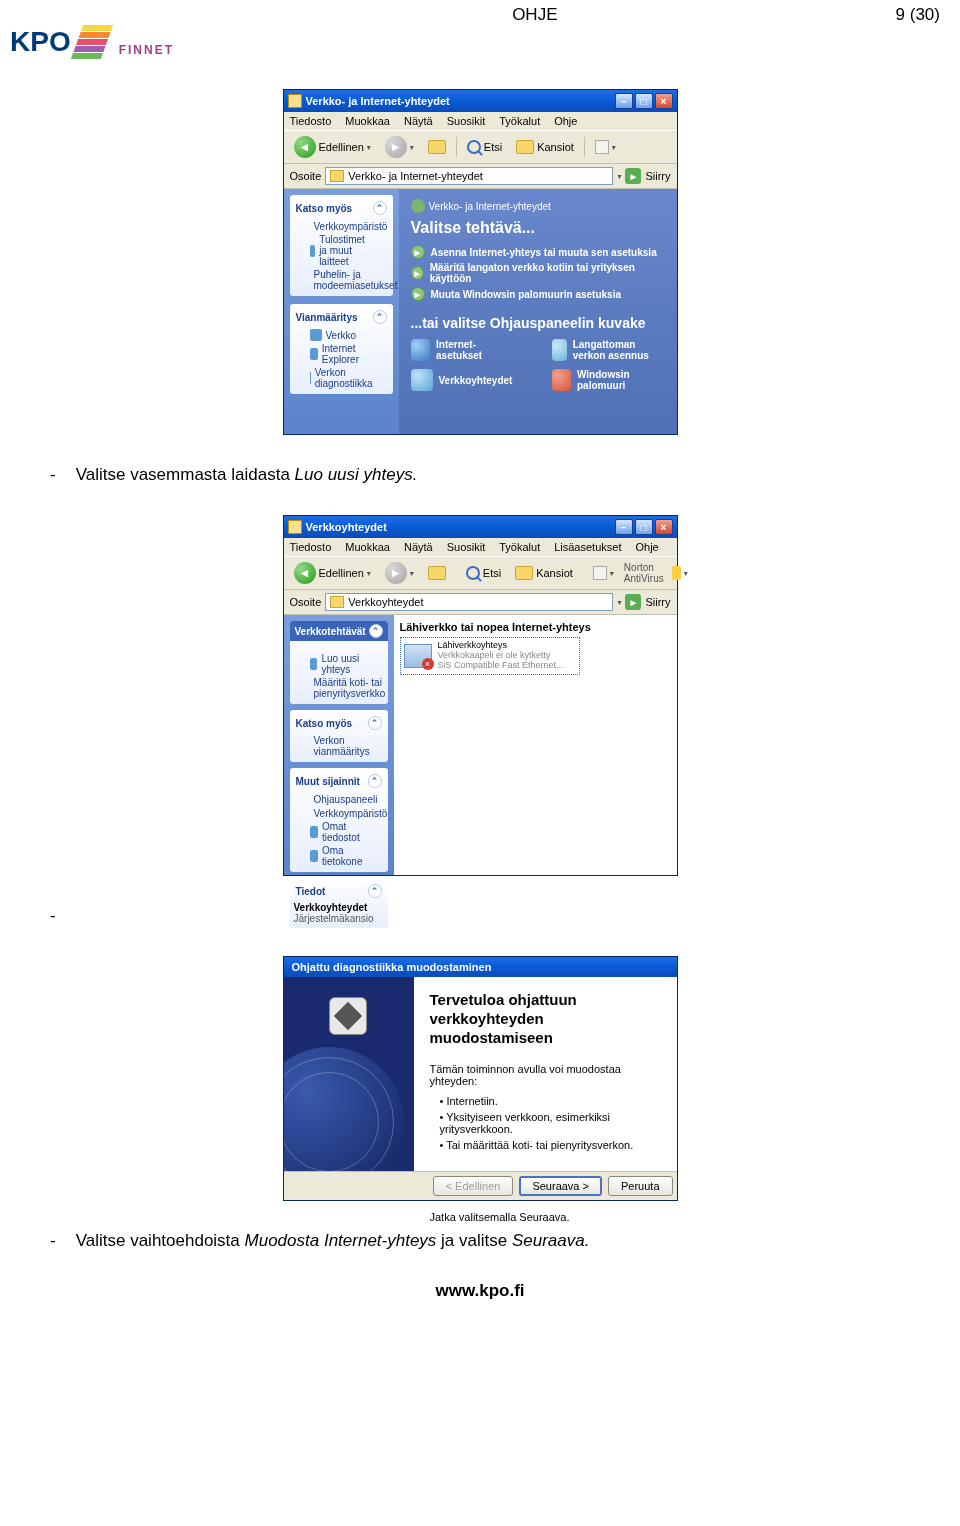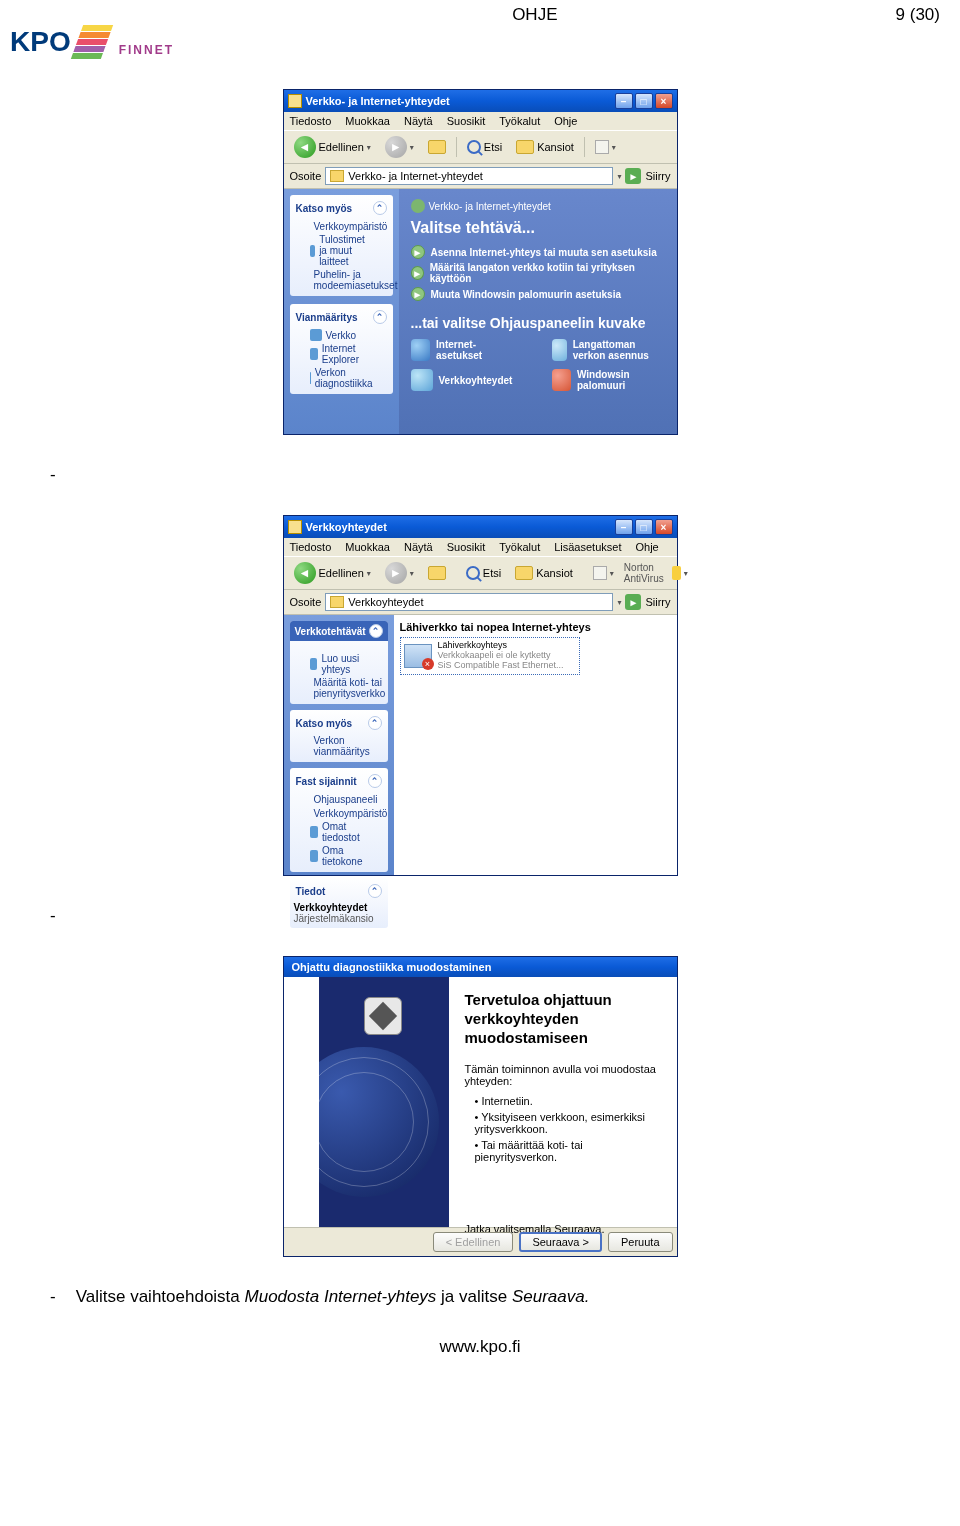--- a/index.html
+++ b/index.html
@@ -14,21 +14,21 @@
   .s2 { background: #f58a33; }
   .s3 { background: #e94f6b; }
   .s4 { background: #a05fab; }
   .s5 { background: #6bb956; }
   .finnet { color: #a13b8a; font-weight: bold; font-size: 12px; letter-spacing: 2px; align-self: flex-end; margin-bottom: 2px;}
   .doc-title { font-size: 17px; text-align: center; flex:1; padding-top:0;}
   .page-num { font-size: 17px; padding-top:0;}
   .body-text { font-size: 17px; margin: 30px 0 30px 30px; display:flex; gap:20px;}
   .dash { flex:0 0 auto;}
   .italic { font-style: italic; }
-  .footer { text-align: center; font-size: 17px; margin-top: 30px;}
+  .footer { text-align: center; font-size: 17px; margin-top: 30px; font-weight: bold;}
   .screenshot-wrap { display: flex; justify-content: center; margin: 30px 0; }
 
   
   .xp-window { border: 1px solid #0a246a; background: #fff; font-family: Tahoma, sans-serif; font-size: 11px; }
   .xp-titlebar { background: linear-gradient(#1f6ee6,#0a5ad6 50%,#094db8); color: #fff; height: 22px; display: flex; align-items: center; padding: 0 4px; font-weight: bold; gap:4px;}
   .xp-title-icon { width: 14px; height: 14px; background: #f8e08e; border: 1px solid #b78f00; }
   .xp-ctrl { margin-left: auto; display: flex; gap: 2px; }
   .xp-btn { width: 18px; height: 16px; background: linear-gradient(#d7e6fc,#6fa2ec); border: 1px solid #1a3f99; border-radius:2px; display:flex; align-items:center; justify-content:center; font-size:10px; font-weight:bold; color:#fff;}
   .xp-btn.close { background: linear-gradient(#f2a090,#d64828); }
   .xp-menu { background: #ece9d8; padding: 3px 6px; display: flex; gap: 14px; color:#000;}
@@ -81,21 +81,21 @@
   .conn-x{position:absolute;right:-3px;bottom:-3px;width:12px;height:12px;background:#d73a2a;color:#fff;border-radius:50%;font-size:9px;display:flex;align-items:center;justify-content:center;}
   .conn-txt{font-size:9px;line-height:1.1;}
   .conn-name{color:#000;}
   .conn-sub{color:#888;}
   .norton{margin-left:auto;display:flex;align-items:center;gap:3px;font-size:10px;color:#555;}
   .norton-ic{width:14px;height:14px;background:#f8cf3e;border-radius:2px;}
 
   
   .sc3{width:395px;font-family:Tahoma,sans-serif;}
   .wiz-title{background:linear-gradient(#1f6ee6,#0a5ad6 50%,#094db8);color:#fff;font-size:11px;font-weight:bold;padding:4px 8px;}
-  .wiz-body{display:flex;height:250px;background:#fff;margin-left:35px;}
+  .wiz-body{display:flex;height:194px;background:#fff;}
   .wiz-left{width:130px;background:#1a2a6e;position:relative;overflow:hidden;}
   .wiz-globe{position:absolute;width:150px;height:150px;border-radius:50%;background:radial-gradient(circle at 35% 30%,#3a5aae,#10205a);top:70px;left:-30px;}
   .wiz-globe::before,.wiz-globe::after{content:"";position:absolute;border:1px solid rgba(255,255,255,.25);border-radius:50%;}
   .wiz-globe::before{inset:10px;}
   .wiz-globe::after{inset:25px;}
   .wiz-plug{position:absolute;top:20px;left:45px;width:38px;height:38px;background:#e8e8e8;border:1px solid #888;border-radius:6px;display:flex;align-items:center;justify-content:center;}
   .plug-in{width:20px;height:20px;background:#555;transform:rotate(45deg);}
   .wiz-right{flex:1;padding:14px 16px;font-size:11px;color:#000;}
   .wiz-h{font-size:15px;font-weight:bold;margin-bottom:16px;line-height:1.25;}
   .wiz-p{margin:8px 0;}
@@ -267,20 +267,21 @@
                 </div>
             </div>
           </div>
         </div>
       </div>
     </div>
   </div>
 
   <div class="body-text">
     <span class="dash">-</span>
+    <div><span>Valitse vasemmasta laidasta </span><span class="italic">Luo uusi yhteys.</span></div>
   </div>
 
   <div class="screenshot-wrap">
     <div class="xp-window sc2">
       <div class="xp-titlebar">
         <div class="xp-title-icon"></div>
         <span>Verkkoyhteydet</span>
         <div class="xp-ctrl">
           <div class="xp-btn">–</div>
           <div class="xp-btn">□</div>
@@ -360,21 +361,21 @@
                 <span>Katso myös</span>
                 <div class="side-chev">⌃</div>
               </div>
             <div class="side-item">
                 <div class="side-ic"></div>
                 <span>Verkon vianmääritys</span>
               </div>
           </div>
           <div class="side-panel">
             <div class="side-head">
-                <span>Fast sijainnit</span>
+                <span>Muut sijainnit</span>
                 <div class="side-chev">⌃</div>
               </div>
             <div class="side-item">
                 <div class="side-ic"></div>
                 <span>Ohjauspaneeli</span>
               </div>
             <div class="side-item">
                 <div class="side-ic"></div>
                 <span>Verkkoympäristö</span>
               </div>

